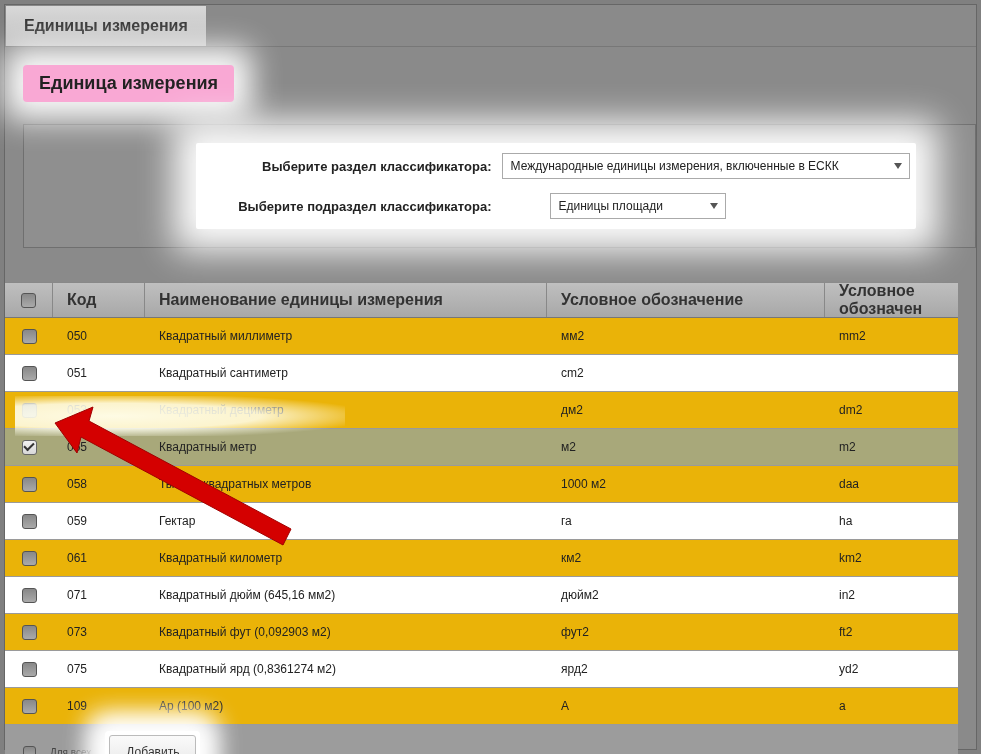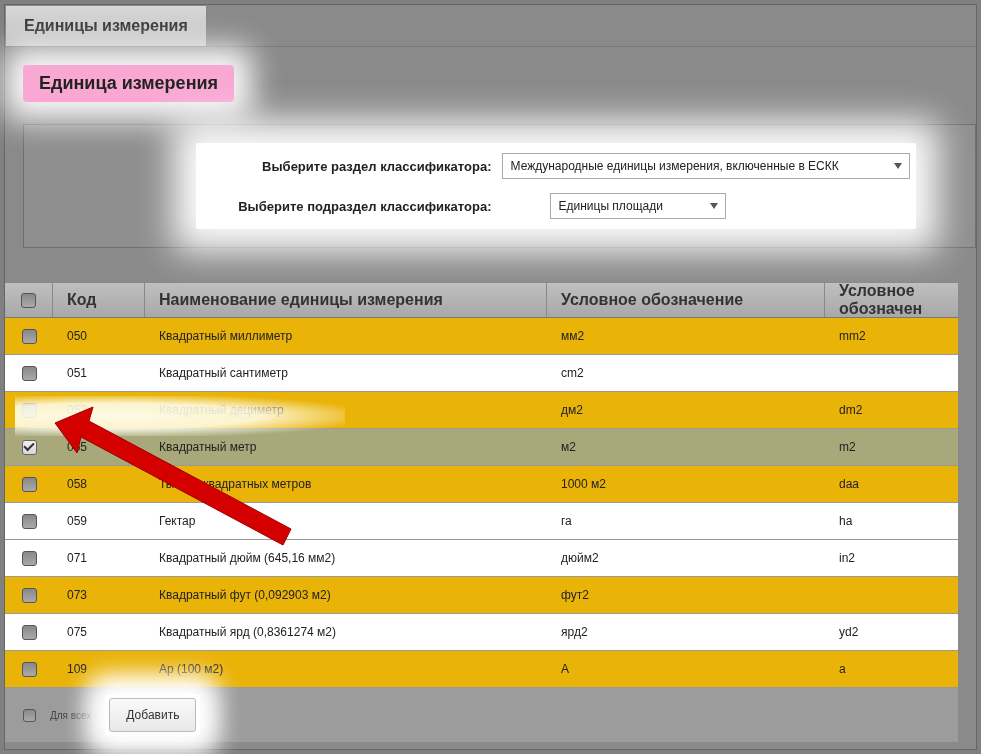--- a/index.html
+++ b/index.html
@@ -301,36 +301,46 @@
           </div>
           <div class="trow odd">
             <div class="col-check">
               <span class="chk"></span>
             </div>
             <div class="col-code">059</div>
             <div class="col-name">Гектар</div>
             <div class="col-sym">га</div>
             <div class="col-sym2">ha</div>
           </div>
+          <div class="trow even">
+            <div class="col-check">
+              <span class="chk"></span>
+            </div>
+            <div class="col-code">061</div>
+            <div class="col-name">Квадратный километр</div>
+            <div class="col-sym">км2</div>
+            <div class="col-sym2">km2</div>
+          </div>
           <div class="trow odd">
             <div class="col-check">
               <span class="chk"></span>
             </div>
             <div class="col-code">071</div>
             <div class="col-name">Квадратный дюйм (645,16 мм2)</div>
             <div class="col-sym">дюйм2</div>
             <div class="col-sym2">in2</div>
           </div>
           <div class="trow even">
             <div class="col-check">
               <span class="chk"></span>
             </div>
             <div class="col-code">073</div>
             <div class="col-name">Квадратный фут (0,092903 м2)</div>
             <div class="col-sym">фут2</div>
+            <div class="col-sym2">ft2</div>
           </div>
           <div class="trow odd">
             <div class="col-check">
               <span class="chk"></span>
             </div>
             <div class="col-code">075</div>
             <div class="col-name">Квадратный ярд (0,8361274 м2)</div>
             <div class="col-sym">ярд2</div>
             <div class="col-sym2">yd2</div>
           </div>

